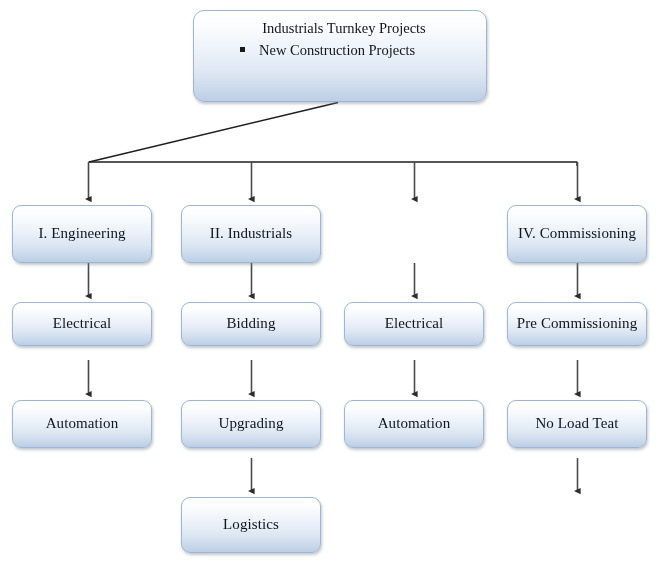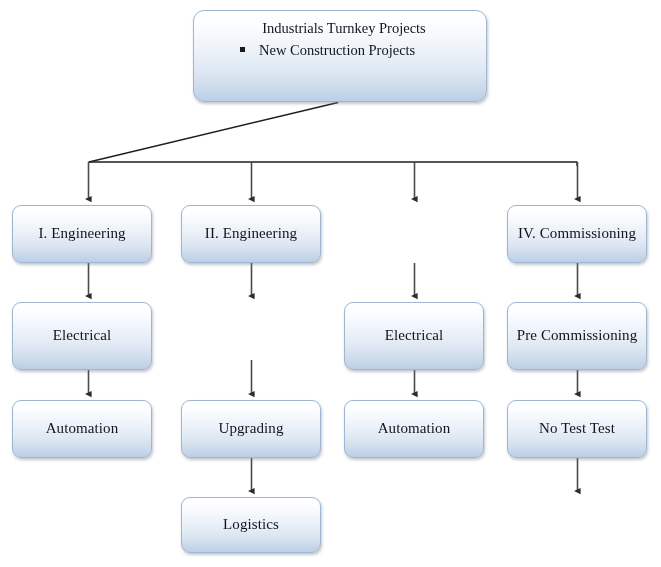--- a/index.html
+++ b/index.html
@@ -101,22 +101,22 @@
     background: #1a1a1a;
   }
 
   
   .col1 { left: 12px;  width: 140px; }
   .col2 { left: 181px; width: 140px; }
   .col3 { left: 344px; width: 140px; }
   .col4 { left: 507px; width: 140px; }
 
   .row1 { top: 205px; height: 58px; }
-  .row2 { top: 302px; height: 68px; }
-  .row3 { top: 400px; height: 58px; }
+  .row2 { top: 302px; height: 44px; }
+  .row3 { top: 400px; height: 48px; }
   .row4 { top: 497px; height: 56px; font-family: Liberation Serif, serif; }
 </style>
 </head>
 <body>
 
 <div id="diagram-canvas">
 
   <svg id="connectors" viewBox="0 0 661 567" width="661" height="567" xmlns="http://www.w3.org/2000/svg">
     <defs>
       <marker id="arrowhead" markerWidth="7" markerHeight="7" refX="3.0" refY="3.1" orient="auto" markerUnits="userSpaceOnUse">
@@ -166,21 +166,24 @@
     <span class="node-label">I. Engineering</span>
   </div>
   <div class="node col1 row2">
     <span class="node-label">Electrical</span>
   </div>
   <div class="node col1 row3">
     <span class="node-label">Automation</span>
   </div>
 
   <div class="node col2 row1">
-    <span class="node-label">II. Engineering</span>
+    <span class="node-label">II. Industrials</span>
+  </div>
+  <div class="node col2 row2">
+    <span class="node-label">Bidding</span>
   </div>
   <div class="node col2 row3">
     <span class="node-label">Upgrading</span>
   </div>
   <div class="node col2 row4">
     <span class="node-label">Logistics</span>
   </div>
 
   <div class="node col3 row2">
     <span class="node-label">Electrical</span>
@@ -189,16 +192,16 @@
     <span class="node-label">Automation</span>
   </div>
 
   <div class="node col4 row2">
     <span class="node-label">Pre Commissioning</span>
   </div>
   <div class="node col4 row1">
     <span class="node-label">IV. Commissioning</span>
   </div>
   <div class="node col4 row3">
-    <span class="node-label">No Test Test</span>
+    <span class="node-label">No Load Teat</span>
   </div>
 
 </div>
 
 </body></html>

